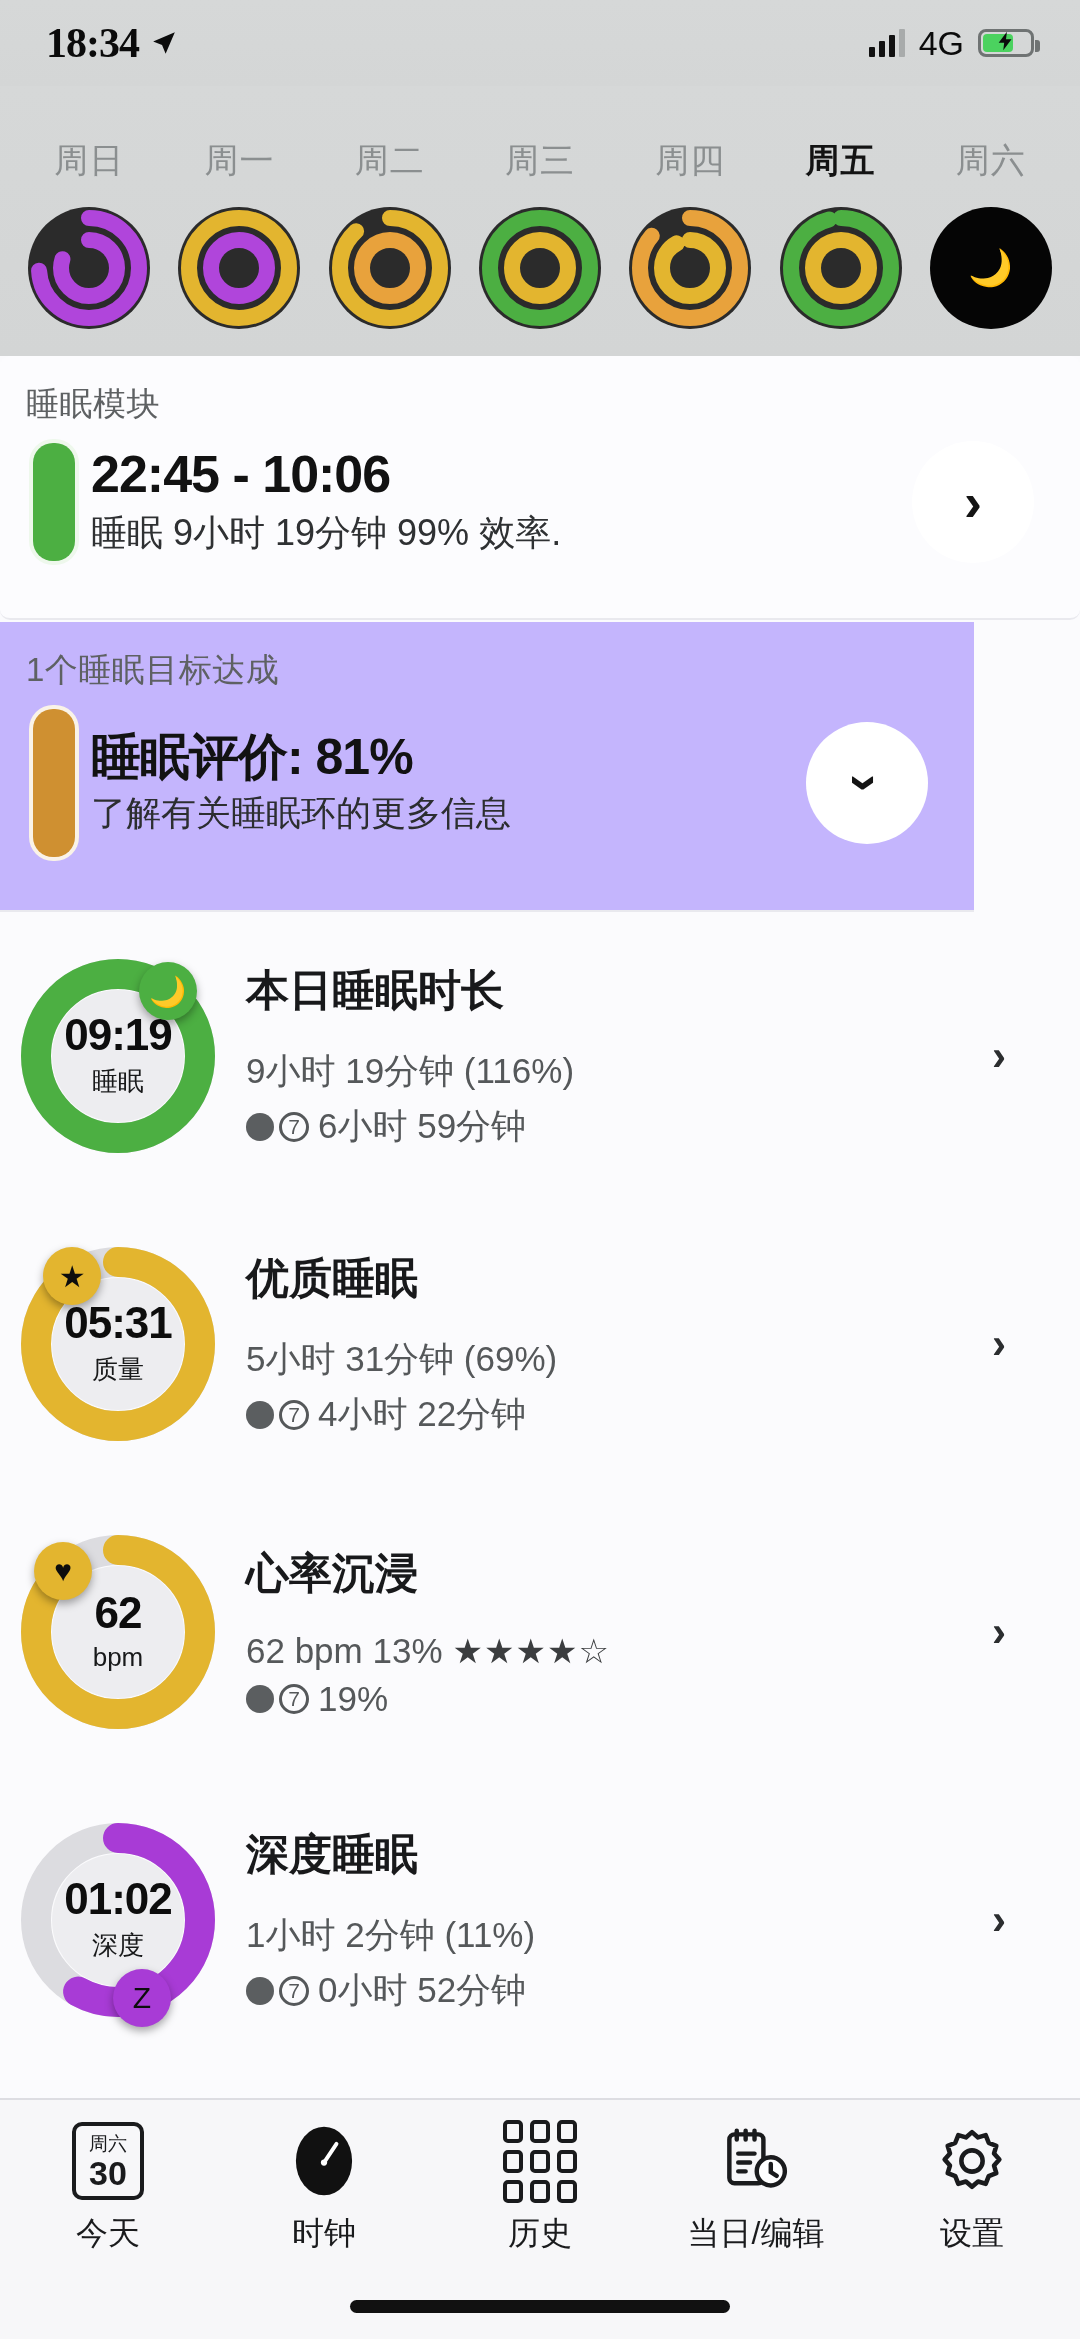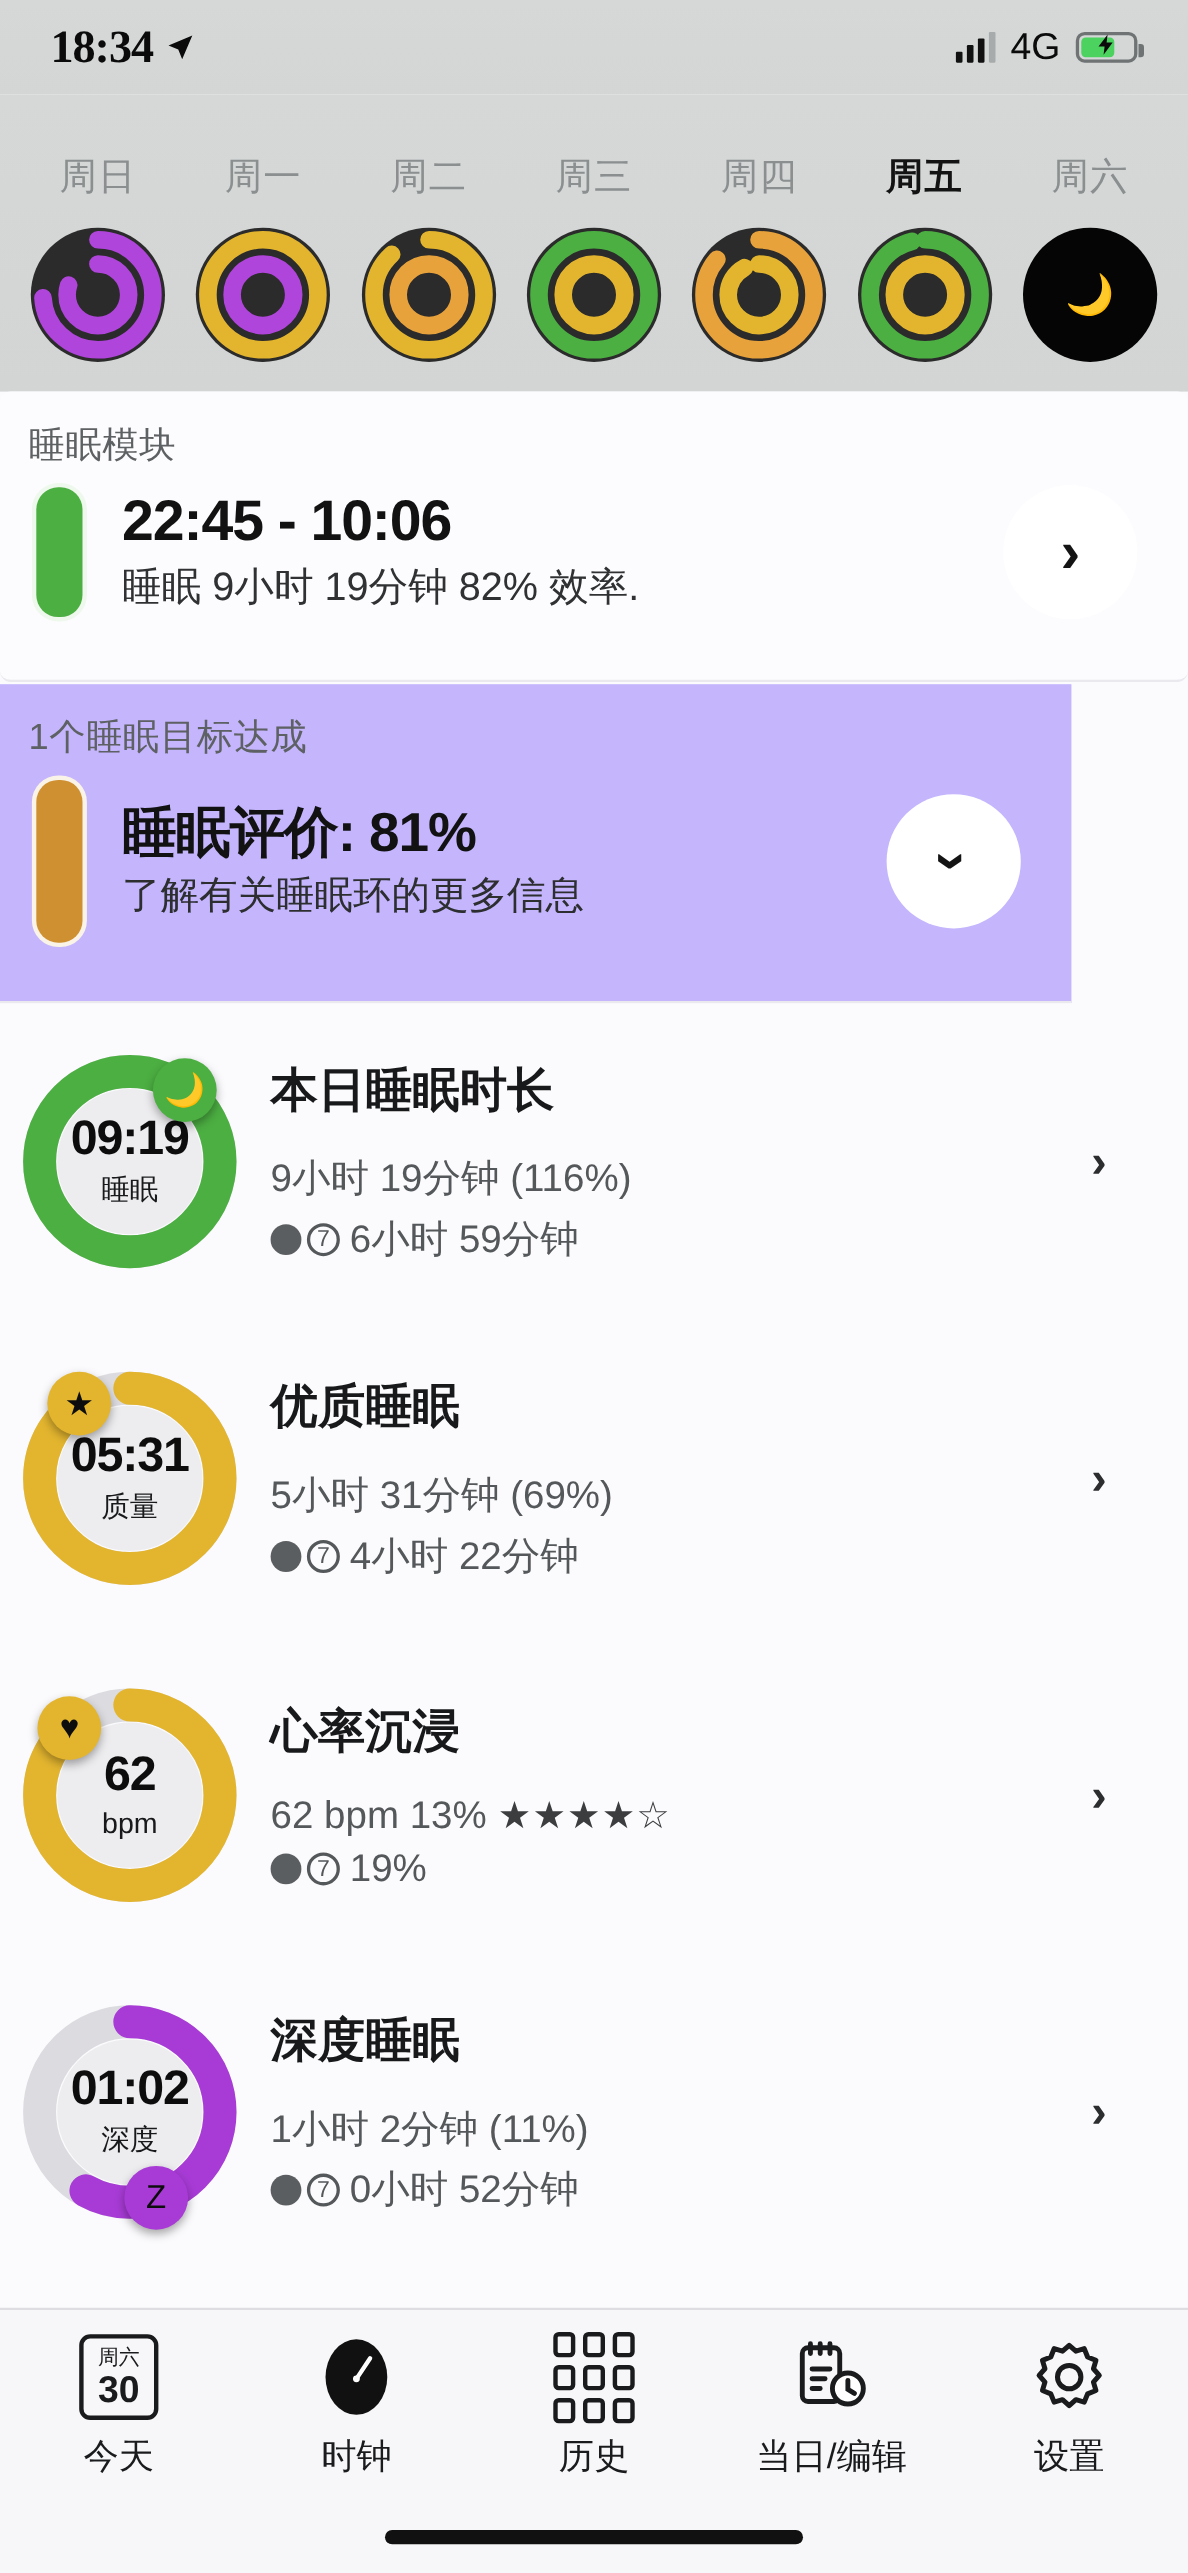--- a/index.html
+++ b/index.html
@@ -52,21 +52,21 @@
   
   .sec-sleepmod{
     position:absolute; top:356px; left:0; width:1080px; height:264px;
     background:#fcfcfe; border-bottom:2px solid #e9e9ee;border-radius:10px;
   }
   .sec-title{ font-size:33px; color:#5e6163; padding:26px 0 0 26px; letter-spacing:.5px; }
   .bigrow{ position:relative; display:flex; align-items:center; padding-left:33px; margin-top:16px; }
   .vbar{ width:42px; height:118px; border-radius:20px; flex:none; }
   .vbar.green{ background:#4caf42; box-shadow:0 0 0 4px #eef8ec; }
   .vbar.orange{ background:#cf9031; box-shadow:0 0 0 4px #faf3e8; }
-  .bigtxt{ margin-left:36px; }
+  .bigtxt{ margin-left:16px; }
   .bigtxt .l1{ font-size:52px; font-weight:700; color:#121212; letter-spacing:-1px; line-height:1.08; }
   .bigtxt .l2{ font-size:36px; color:#2f3133; margin-top:6px; }
   .chev-circle{
     position:absolute; right:46px; top:50%; transform:translateY(-50%);
     width:122px; height:122px; border-radius:50%; background:#ffffff;
     display:flex; align-items:center; justify-content:center;
   }
   .chev{ font-size:54px; font-weight:700; color:#141414; line-height:1; }
 
   
@@ -230,21 +230,21 @@
         </div>
       </div>
     </div>
 
   <div class="sec-sleepmod">
     <div class="sec-title">睡眠模块</div>
     <div class="bigrow">
       <div class="vbar green"></div>
       <div class="bigtxt">
         <div class="l1">22:45 - 10:06</div>
-        <div class="l2">睡眠 9小时 19分钟 82% 效率.</div>
+        <div class="l2">睡眠 9小时 19分钟 99% 效率.</div>
       </div>
       <div class="chev-circle">
         <span class="chev">›</span>
       </div>
     </div>
   </div>
 
   <div class="sec-score">
     <div class="sec-title">1个睡眠目标达成</div>
     <div class="bigrow">

